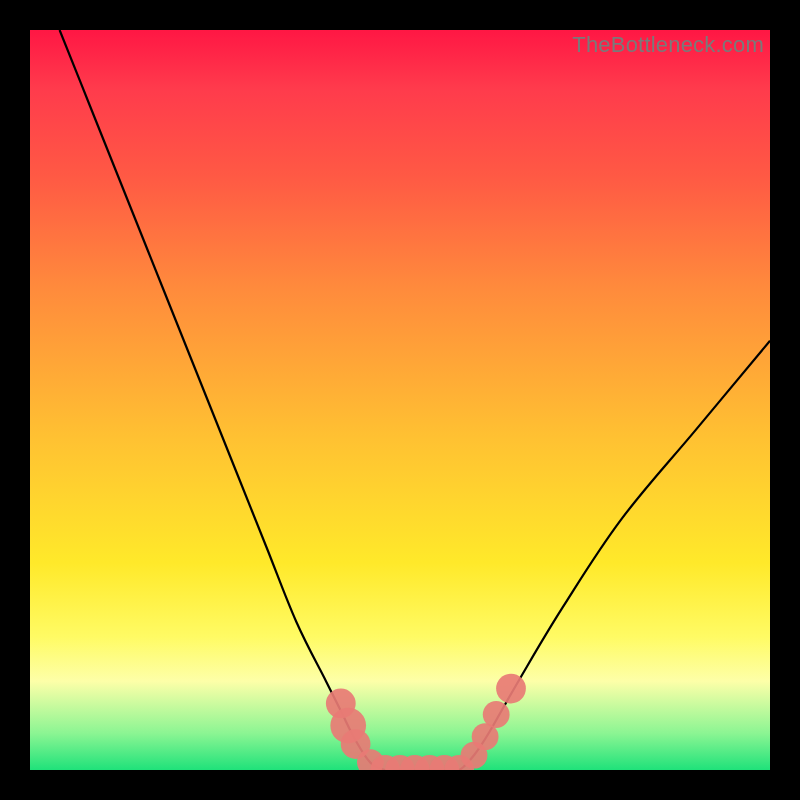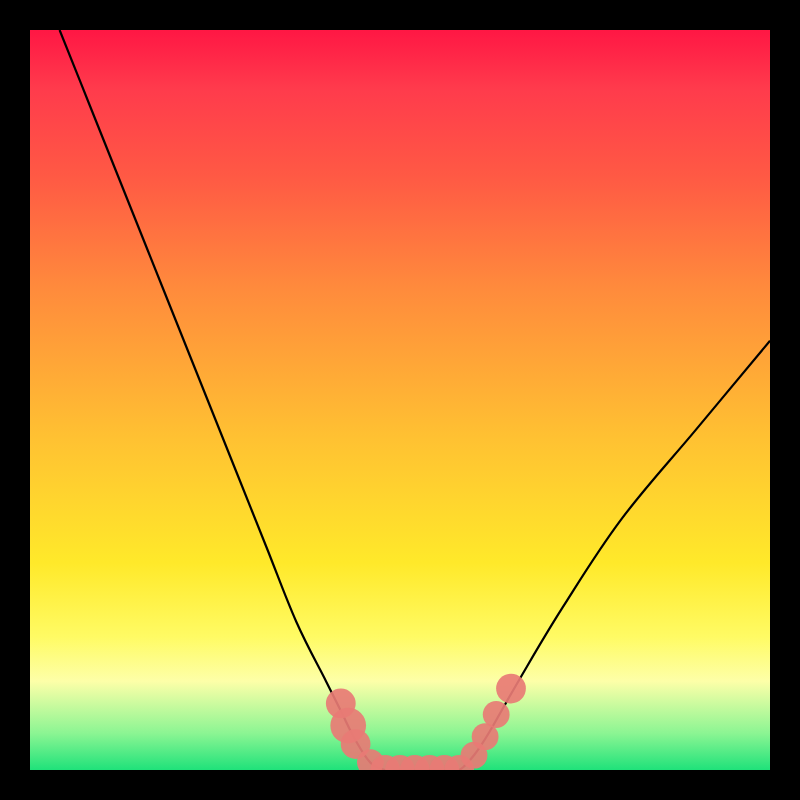--- a/index.html
+++ b/index.html
@@ -65,20 +65,21 @@
     z-index: 30;
   }
 </style>
 </head>
 <body>
 
 <div class="frame">
 
   <div class="plot-area">
 
+    <div class="watermark">TheBottleneck.com</div>
 
     <svg class="curve-layer" viewBox="0 0 740 740" preserveAspectRatio="none">
       <path id="curve-path" fill="none" stroke="#000000" stroke-width="2.2" d="M 29.60 0.00 C 34.93 13.32, 48.54 47.36, 59.20 74.00 C 69.86 100.64, 78.14 121.36, 88.80 148.00 C 99.46 174.64, 107.74 195.36, 118.40 222.00 C 129.06 248.64, 137.34 269.36, 148.00 296.00 C 158.66 322.64, 166.94 343.36, 177.60 370.00 C 188.26 396.64, 196.54 417.36, 207.20 444.00 C 217.86 470.64, 226.14 491.36, 236.80 518.00 C 247.46 544.64, 255.74 568.02, 266.40 592.00 C 277.06 615.98, 288.01 635.22, 296.00 651.20 C 303.99 667.18, 305.47 670.14, 310.80 680.80 C 316.13 691.46, 320.27 701.08, 325.60 710.40 C 330.93 719.72, 335.07 727.27, 340.40 732.60 C 345.73 737.93, 349.87 738.67, 355.20 740.00 C 360.53 741.33, 364.67 740.00, 370.00 740.00 C 375.33 740.00, 379.47 740.00, 384.80 740.00 C 390.13 740.00, 394.27 740.00, 399.60 740.00 C 404.93 740.00, 409.07 740.00, 414.40 740.00 C 419.73 740.00, 423.87 742.66, 429.20 740.00 C 434.53 737.34, 438.67 731.86, 444.00 725.20 C 449.33 718.54, 450.81 716.32, 458.80 703.00 C 466.79 689.68, 475.08 673.84, 488.40 651.20 C 501.72 628.56, 514.15 606.50, 532.80 577.20 C 551.45 547.90, 568.02 520.37, 592.00 488.40 C 615.98 456.43, 639.36 431.57, 666.00 399.60 C 692.64 367.63, 726.68 326.78, 740.00 310.80"></path>
     </svg>
 
     <svg class="marker-layer" viewBox="0 0 740 740" preserveAspectRatio="none">
       <g id="marker-group">
           <circle cx="310.80" cy="673.40" r="14.88" fill="#e87b75" fill-opacity="0.92"></circle>
           <circle cx="318.20" cy="695.60" r="17.84" fill="#e87b75" fill-opacity="0.92"></circle>
           <circle cx="325.60" cy="714.10" r="14.88" fill="#e87b75" fill-opacity="0.92"></circle>

